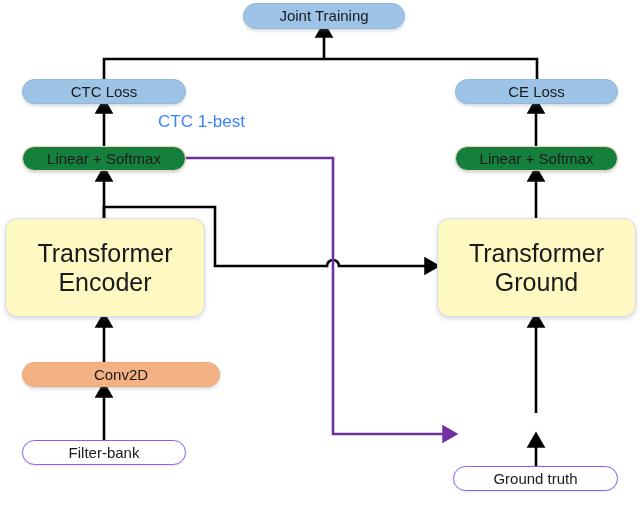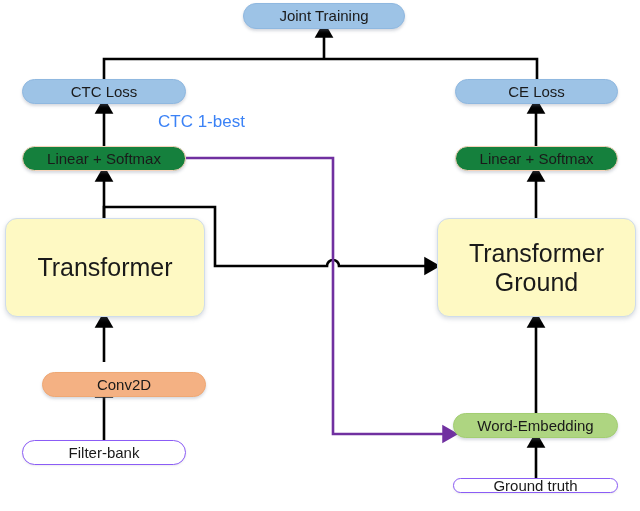--- a/index.html
+++ b/index.html
@@ -136,36 +136,34 @@
   <div class="node pill pill-orange-light" style="left:22px; top:146px; width:164px; height:25px;">
     <span>Linear + Softmax</span>
   </div>
 
   <div class="node pill pill-orange-light" style="left:455px; top:146px; width:163px; height:25px;">
     <span>Linear + Softmax</span>
   </div>
 
   <div class="node bigbox" style="left:5px; top:218px; width:200px; height:99px; flex-direction:column;">
     <span>Transformer</span>
+    <span>Encoder</span>
   </div>
 
   <div class="node bigbox" style="left:437px; top:218px; width:199px; height:99px; flex-direction:column;">
     <span>Transformer</span>
     <span>Ground</span>
   </div>
 
-  <div class="node pill pill-orange" style="left:22px; top:372px; width:164px; height:25px;margin-left:20px;">
+  <div class="node pill pill-orange" style="left:22px; top:362px; width:198px; height:25px;">
     <span>Conv2D</span>
   </div>
 
-  <div class="node pill pill-green" style="left:453px; top:413px; width:165px; height:25px;">
-    <span>Word-Embedding</span>
-  </div>
 
   <div class="node pill pill-plain" style="left:22px; top:440px; width:164px; height:25px;">
     <span>Filter-bank</span>
   </div>
 
-  <div class="node pill pill-plain" style="left:453px; top:478px; width:165px; height:15px;">
+  <div class="node pill pill-plain" style="left:453px; top:466px; width:165px; height:25px;">
     <span>Ground truth</span>
   </div>
 
 </div>
 
 </body></html>

